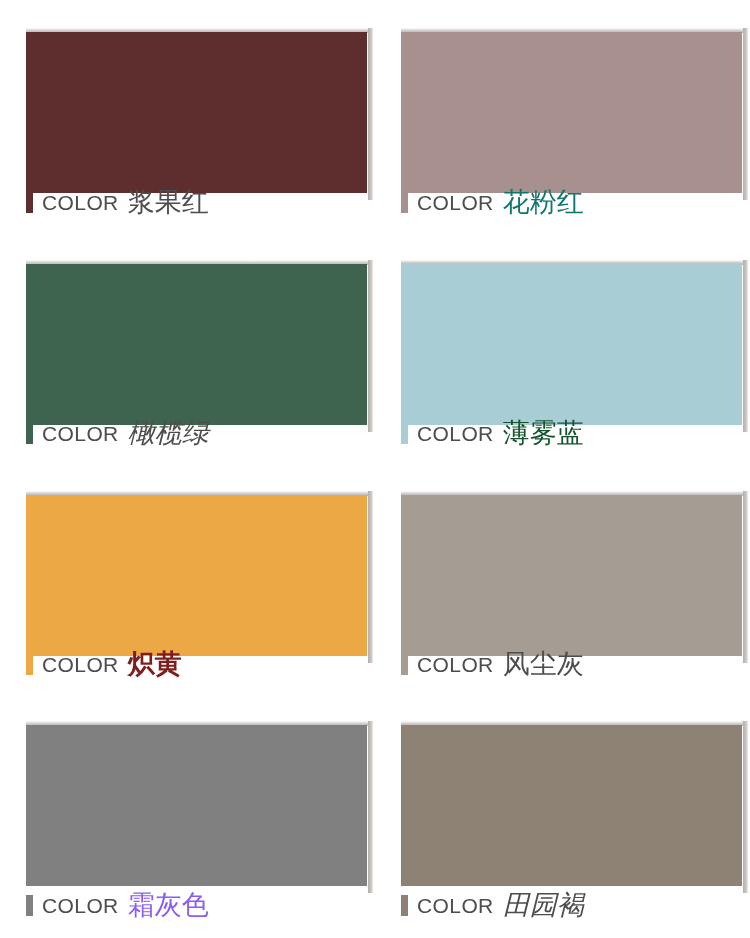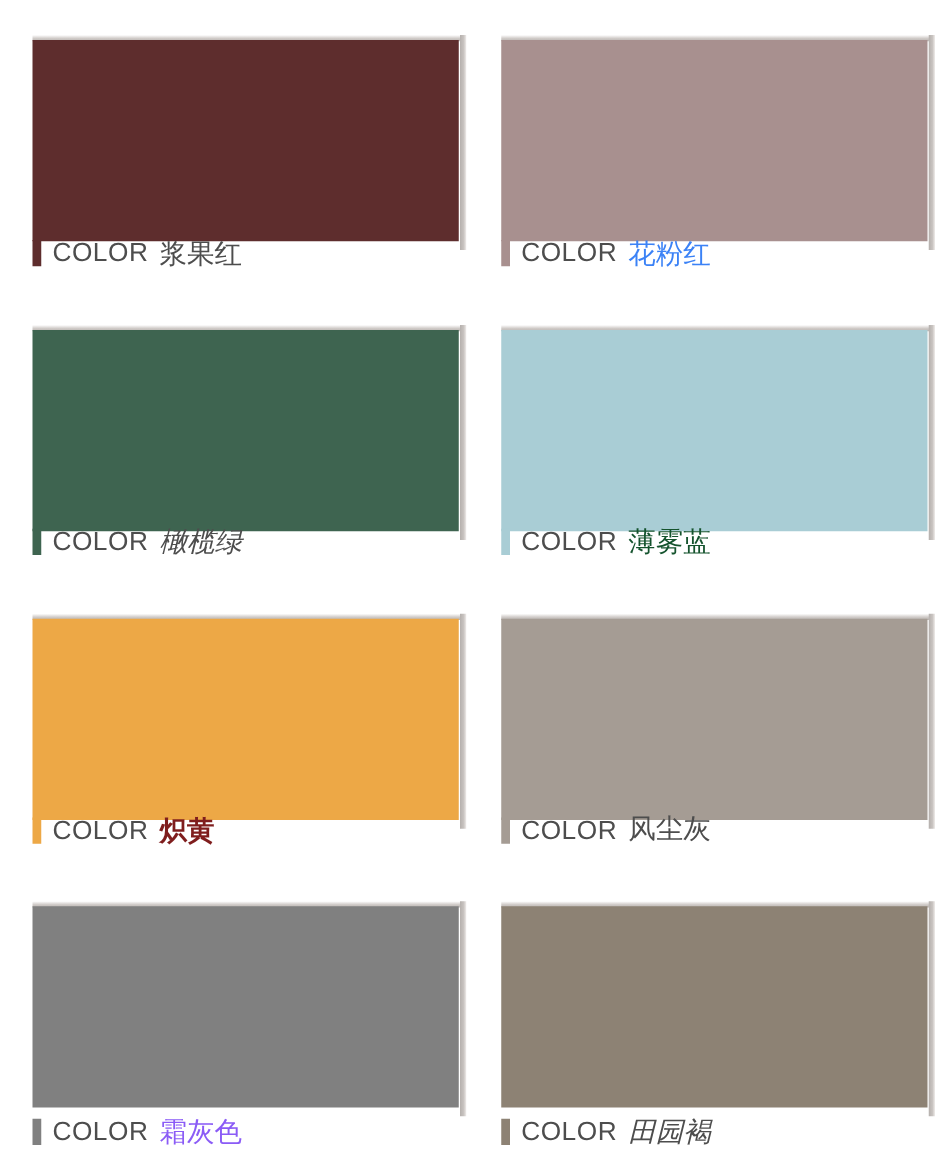--- a/index.html
+++ b/index.html
@@ -78,21 +78,21 @@
 
   .swatch-label-text {
     font-size: 21px;
     line-height: 21px;
     color: #4d4d4d;
     letter-spacing: 0.4px;
     font-weight: 400;
   }
 
   .swatch-label-name {
-    font-size: 22px;
+    font-size: 27px;
     line-height: 21px;
     color: #4d4d4d;
     margin-left: 9px;
     font-weight: 400;
   }
 
   
   .swatch-cell.row-1 { padding-top: 28px; }
   .swatch-cell.row-2 { padding-top: 25px; }
   .swatch-cell.row-3 { padding-top: 26px; }
@@ -123,21 +123,21 @@
 
   <div class="swatch-cell row-1">
     <div class="swatch-chip-wrap">
       <div class="swatch-bevel-top"></div>
       <div class="swatch-bevel-right"></div>
       <div class="swatch-color" style="background-color: rgb(168, 144, 143);"></div>
     </div>
     <div class="swatch-label">
       <span class="swatch-marker" style="background-color: rgb(168, 144, 143);"></span>
       <span class="swatch-label-text" style="color: rgb(77, 77, 77);">COLOR</span>
-      <span class="swatch-label-name" style="color: #3b82f6;">花粉红</span>
+      <span class="swatch-label-name" style="color: #0f766e;">花粉红</span>
     </div>
   </div>
 
   <div class="swatch-cell row-2">
     <div class="swatch-chip-wrap">
       <div class="swatch-bevel-top"></div>
       <div class="swatch-bevel-right"></div>
       <div class="swatch-color" style="background-color: rgb(62, 100, 80);"></div>
     </div>
     <div class="swatch-label">
@@ -175,21 +175,21 @@
 
   <div class="swatch-cell row-3">
     <div class="swatch-chip-wrap">
       <div class="swatch-bevel-top"></div>
       <div class="swatch-bevel-right"></div>
       <div class="swatch-color" style="background-color: rgb(165, 156, 148);"></div>
     </div>
     <div class="swatch-label">
       <span class="swatch-marker" style="background-color: rgb(165, 156, 148);"></span>
       <span class="swatch-label-text" style="color: rgb(77, 77, 77);">COLOR</span>
-      <span class="swatch-label-name" style="color: rgb(77, 77, 77); font-family: Liberation Mono, monospace;">风尘灰</span>
+      <span class="swatch-label-name" style="color: rgb(77, 77, 77);">风尘灰</span>
     </div>
   </div>
 
   <div class="swatch-cell row-4">
     <div class="swatch-chip-wrap">
       <div class="swatch-bevel-top"></div>
       <div class="swatch-bevel-right"></div>
       <div class="swatch-color" style="background-color: rgb(128, 128, 128);"></div>
     </div>
     <div class="swatch-label">

